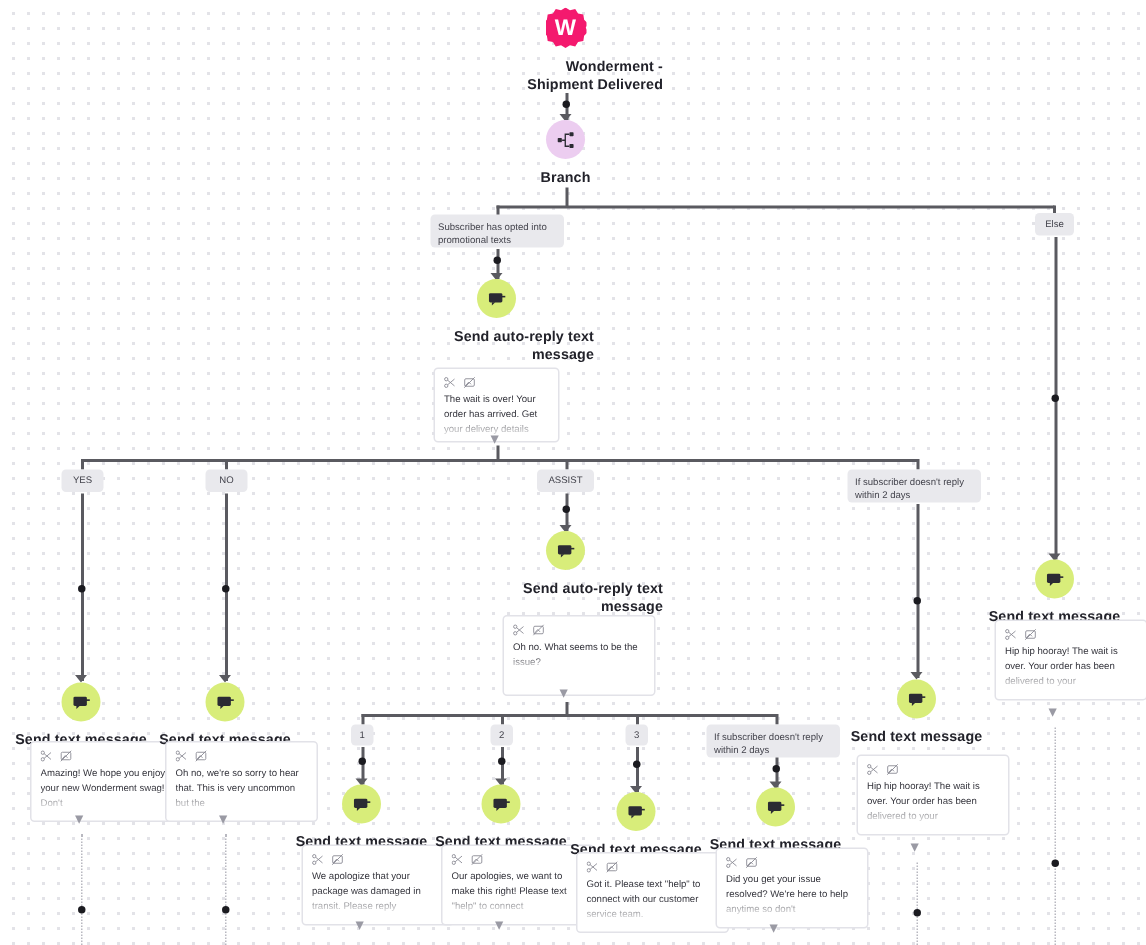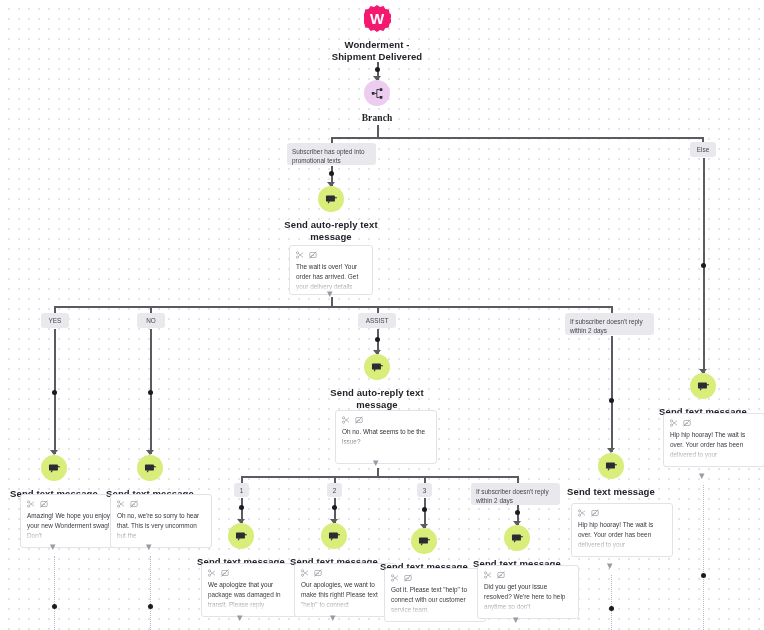--- a/index.html
+++ b/index.html
@@ -39,21 +39,21 @@
     font-weight:700;font-size:15px;line-height:1;
     clip-path:polygon(50% 0%,61% 7%,74% 4%,81% 15%,94% 17%,96% 30%,106% 40%,100% 50%,
       106% 60%,96% 70%,94% 83%,81% 85%,74% 96%,61% 93%,50% 100%,39% 93%,26% 96%,19% 85%,
       6% 83%,4% 70%,-6% 60%,0% 50%,-6% 40%,4% 30%,6% 17%,19% 15%,26% 4%,39% 7%);
   }
 
   .node-title{
     margin-top:7px;font-size:9.5px;font-weight:700;text-align:center;
     color:#22222a;letter-spacing:.1px;line-height:1.25;white-space:pre-line;
   }
-  .node-title.wide{width:130px;}
+  .node-title.wide{width:130px;text-align:right;}
 
   
   .card{
     position:absolute;width:84px;height:50px;background:#fff;
     border:1px solid #e2e2e8;border-radius:3px;padding:5px 6px 0 6px;
     box-sizing:border-box;overflow:hidden;
   }
   .card-icons{display:flex;gap:5px;margin-bottom:3px;color:#8a8a94;}
   .card-icons svg{display:block;}
   .card-text{
@@ -79,21 +79,21 @@
   <div class="node" style="left:317px;top:5px;width:120px;">
     <div class="logo">W</div>
     <div class="node-title wide">Wonderment -
 Shipment Delivered</div>
   </div>
 
   <div class="vline" style="left:377px;top:62px;height:18px;"></div>
   <div class="dot" style="left:374.7px;top:67px;"></div>
   <div class="arrow" style="left:373px;top:76px;"></div>
 
-  <div class="node" style="left:337px;top:80px;width:80px;font-family:Liberation Serif, serif;">
+  <div class="node" style="left:337px;top:80px;width:80px;">
     <div class="badge purple">
       <svg width="13" height="13" viewBox="0 0 16 16">
         <rect x="1" y="6.2" width="3.4" height="3.4" rx=".6" fill="#2b2b33"></rect>
         <rect x="10.6" y="1.4" width="3.4" height="3.4" rx=".6" fill="#2b2b33"></rect>
         <rect x="10.6" y="11" width="3.4" height="3.4" rx=".6" fill="#2b2b33"></rect>
         <path d="M4.6 8h2.6V3.1h3.2M7.2 8v4.9h3.2" stroke="#2b2b33" stroke-width="1.1" fill="none"></path>
       </svg>
     </div>
     <div class="node-title">Branch</div>
   </div>

